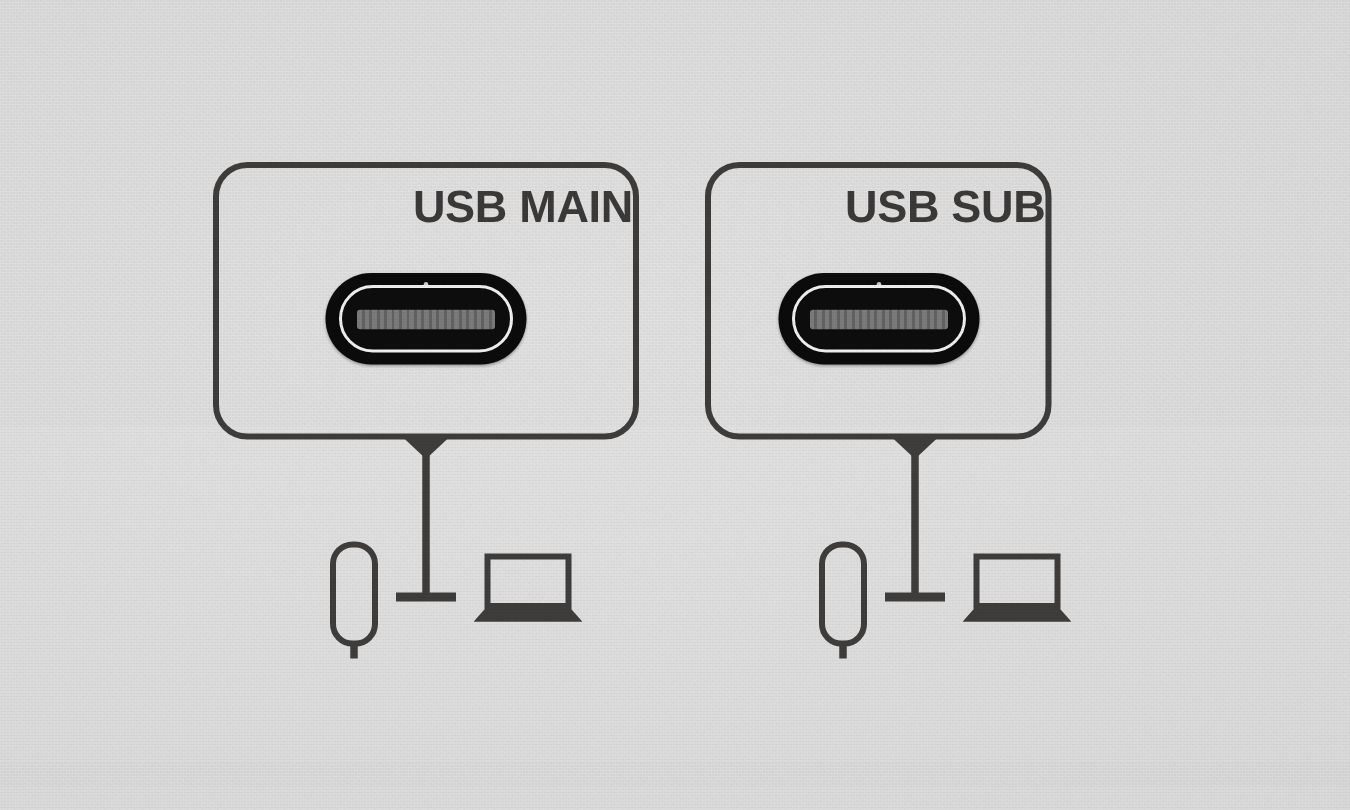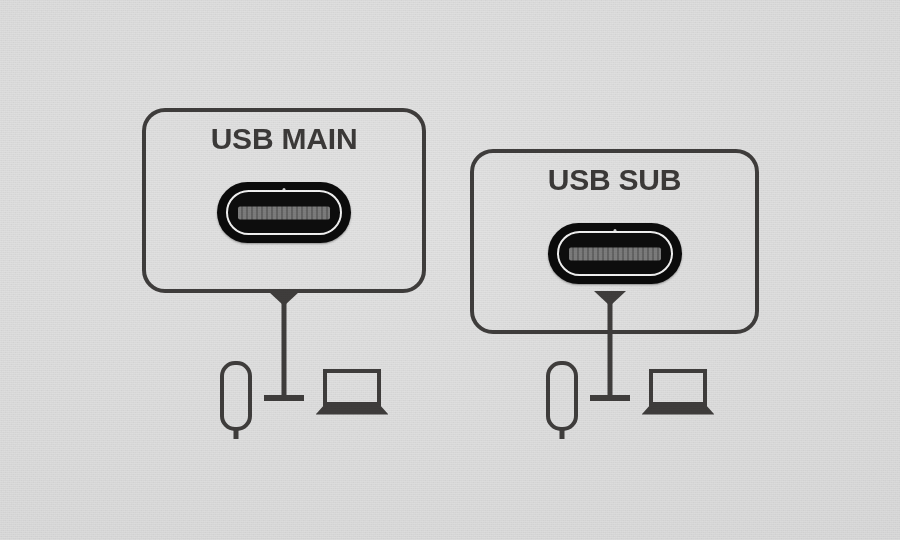--- a/index.html
+++ b/index.html
@@ -48,28 +48,28 @@
 
   
   .panel {
     position: absolute;
     border: 4px solid #3f3d3c;
     border-radius: 23px;
     background: transparent;
     box-sizing: border-box;
   }
   .main .panel { left: 142px; top: 108px; width: 284px; height: 185px; }
-  .sub  .panel { left: 10px;  top: 108px; width: 289px; height: 185px; margin-top: 41px; }
+  .sub  .panel { left: 10px;  top: 108px; width: 231px; height: 185px; }
 
   .panel-label {
     position: absolute;
     left: 0;
     right: 0;
     top: 12px;
-    text-align: center;
+    text-align: right;
     font-size: 30px;
     font-weight: bold;
     letter-spacing: -0.2px;
     color: #3c3a39;
     white-space: nowrap;
     line-height: 1;
   }
 
   
   .usb-c-jack {

